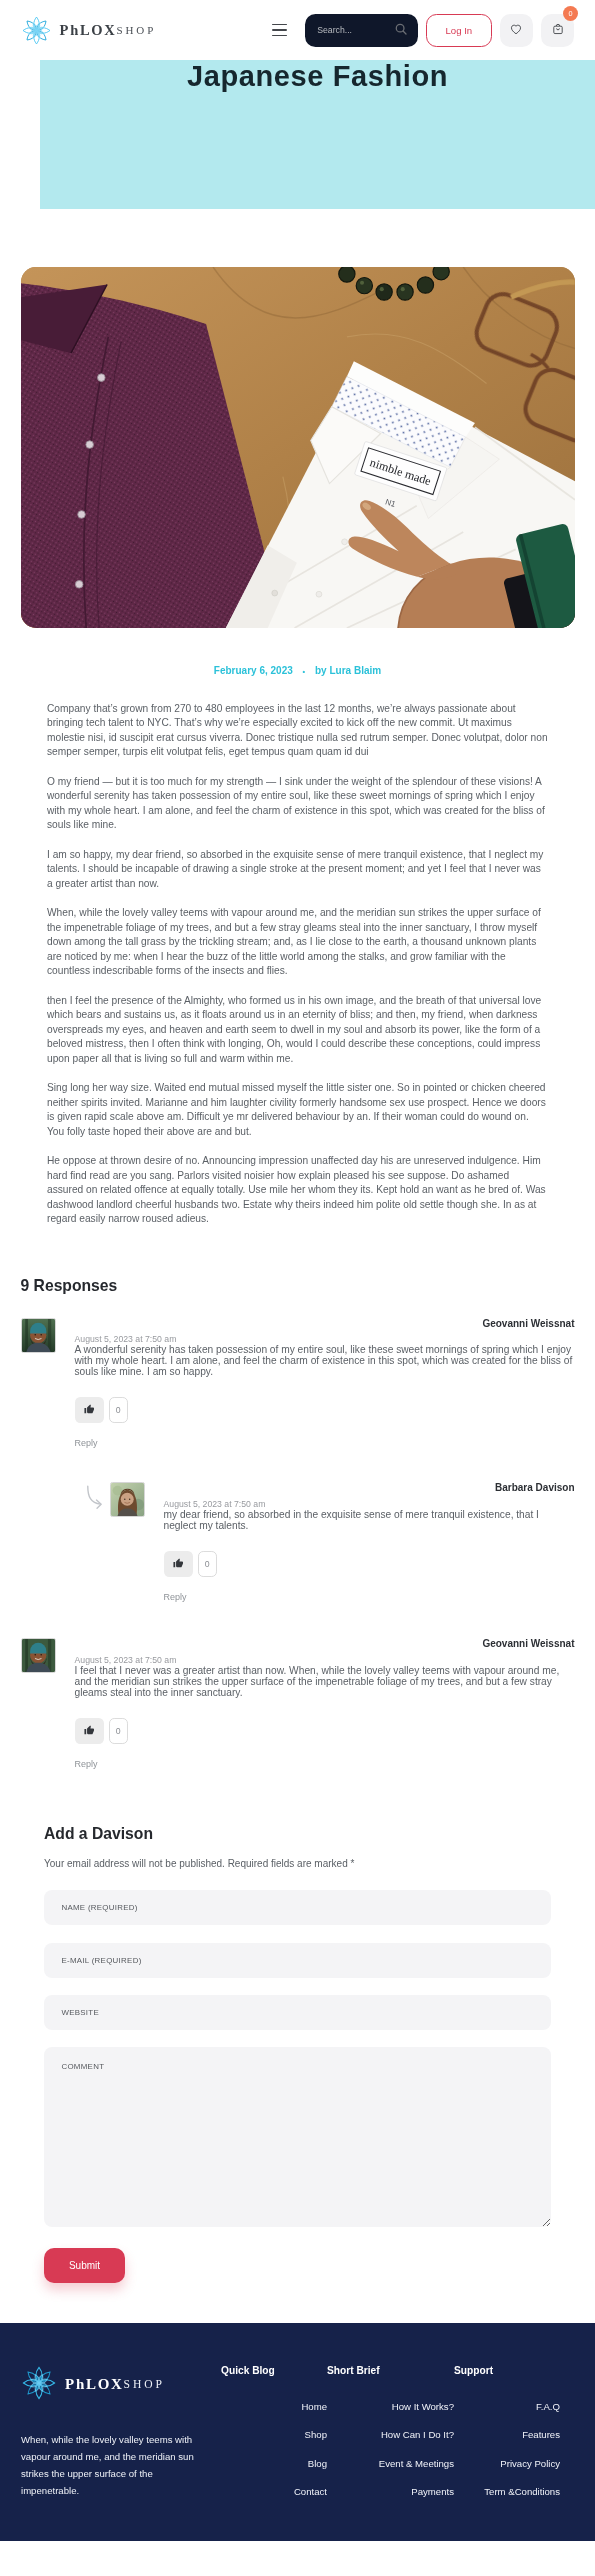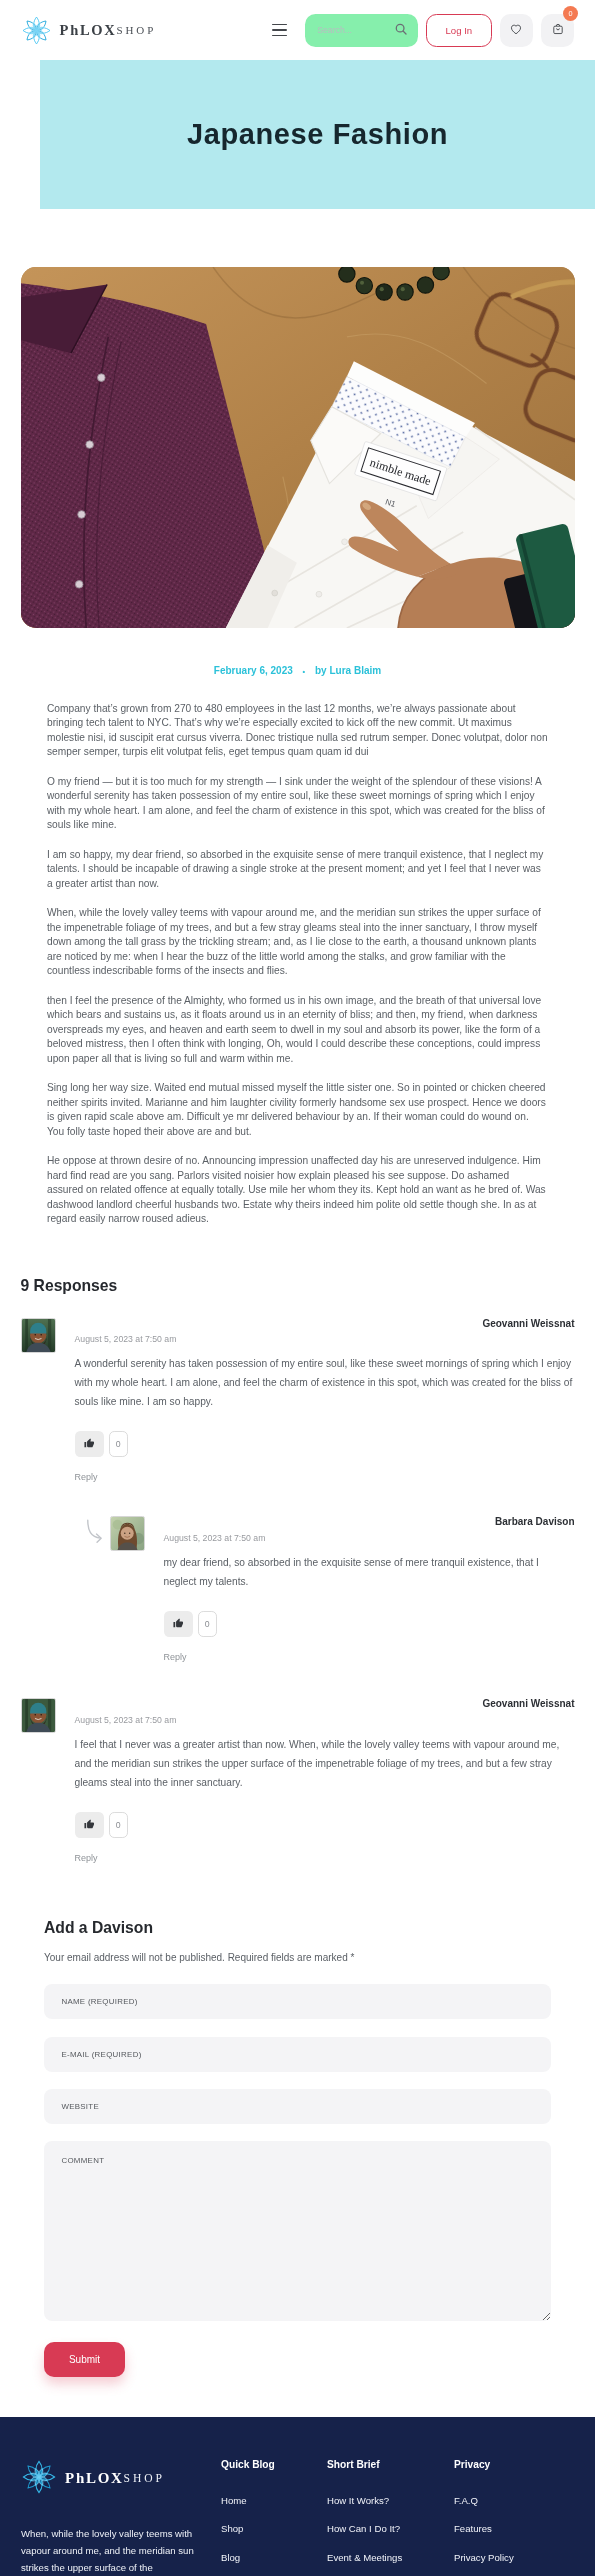--- a/index.html
+++ b/index.html
@@ -9,29 +9,29 @@
   
   .site-header{height:60px;display:flex;align-items:center;justify-content:space-between;padding:0 21px;box-sizing:border-box;background:#fff;}
   .logo{display:flex;align-items:center;gap:7.6px;cursor:pointer;}
   .logo svg{display:block;}
   .logo-text{display:flex;line-height:1;}
   .logo-title{font-family:"Liberation Serif",serif;font-weight:700;font-size:14.5px;letter-spacing:1.7px;color:#3b4046;}
   .logo-sub{font-family:"Liberation Serif",serif;font-size:11px;letter-spacing:2.9px;color:#4b5056;margin-top:2.3px;}
   .header-actions{display:flex;align-items:center;gap:8.1px;}
   .hamburger{width:15.7px;height:11.6px;display:flex;flex-direction:column;justify-content:space-between;background:none;border:none;cursor:pointer;padding:0;margin-right:9.3px;}
   .hamburger span{display:block;height:1.2px;background:#43464b;border-radius:1.2px;}
-  .searchbox{width:113px;height:33px;background:#86efac;border-radius:10.5px;display:flex;align-items:center;padding:0 9.3px 0 10.5px;box-sizing:border-box;}
+  .searchbox{width:113px;height:33px;background:#0f172a;border-radius:10.5px;display:flex;align-items:center;padding:0 9.3px 0 10.5px;box-sizing:border-box;}
   .searchbox input{flex:1;border:none;background:transparent;outline:none;font-size:8.7px;color:#6c7076;font-family:"Liberation Sans",sans-serif;min-width:0;}
   .searchbox input::placeholder{color:#b9bcc1;}
   .login-btn{width:66px;height:33px;border:1.2px solid #d83a54;border-radius:10.5px;background:#fff;color:#d83a54;font-size:9.6px;font-family:"Liberation Sans",sans-serif;cursor:pointer;}
   .icon-btn{width:33px;height:33px;border:none;border-radius:10.5px;background:#f2f2f4;display:grid;place-items:center;cursor:pointer;position:relative;}
   .cart-badge{position:absolute;top:-7.6px;right:-4.1px;width:15px;height:15px;border-radius:50%;background:#f47a52;color:#fff;font-size:7.3px;display:grid;place-items:center;}
 
   
-  .title-band{height:149px;background:#b3e9ee;display:flex;align-items:center;justify-content:center;margin-left:40px;}
+  .title-band{height:149px;background:#b3e9ee;display:flex;align-items:flex-start;justify-content:center;margin-left:40px;}
   .title-band h1{margin:0;font-size:29px;font-weight:600;letter-spacing:0.6px;color:#16272e;}
 
   
   .hero{width:554px;height:361px;margin:58px auto 0;border-radius:15px;overflow:hidden;background:#b08148;}
   .hero svg{display:block;width:100%;height:100%;}
 
   
   .post-meta{margin-top:37px;text-align:center;font-size:10px;font-weight:600;color:#2bc1d9;}
   .post-meta .sep{margin:0 7px;font-size:7.6px;}
   .article{width:501px;margin:25.6px auto 0;}
@@ -40,21 +40,21 @@
   
   .comments{width:554px;margin:50px auto 0;}
   .comments h2,.comment-form h2{margin:0;font-size:15.7px;font-weight:700;color:#26292e;}
   .comments h2{margin-bottom:23px;}
   .comment{display:flex;gap:19px;}
   .avatar{width:35px;height:35px;border-radius:2.3px;overflow:hidden;flex-shrink:0;border:0.6px solid #d6d6d6;box-sizing:border-box;}
   .avatar svg{display:block;width:100%;height:100%;}
   .c-body{flex:1;min-width:0;}
   .c-author{font-size:10px;font-weight:700;color:#2c2f34;text-align:right;}
   .c-date{margin-top:5.2px;font-size:8.7px;color:#989a9f;}
-  .c-text{margin-top:10px;font-size:10.2px;line-height:19px;color:#5b6066;}
+  .c-text{font-size:10.2px;line-height:11px;color:#5b6066;}
   .like-row{display:flex;align-items:center;gap:5.2px;margin-top:20px;}
   .like-btn{width:29px;height:26px;background:#ececec;border:none;border-radius:5.2px;display:grid;place-items:center;cursor:pointer;}
   .like-count{min-width:19px;height:26px;background:#fff;border:0.6px solid #dcdcdc;border-radius:5.2px;display:grid;place-items:center;font-size:8.7px;color:#8b8e93;box-sizing:border-box;}
   .reply-link{display:inline-block;margin-top:15.7px;font-size:9px;color:#8f9398;text-decoration:none;cursor:pointer;}
   .reply-thread{display:flex;margin:34px 0 0 62px;}
   .reply-arrow{width:27px;flex-shrink:0;padding-top:2.3px;}
   .top-comment{margin-top:36px;}
 
   
   .comment-form{width:507px;margin:56px auto 0;}
@@ -72,21 +72,21 @@
   .f-left{width:179px;flex-shrink:0;}
   .f-logo{display:flex;align-items:center;gap:8.1px;cursor:pointer;}
   .f-logo .logo-title{color:#fff;font-size:15px;}
   .f-logo .logo-sub{color:#eef1f7;font-size:11.6px;}
   .f-desc{margin-top:28px;font-size:9.6px;line-height:17px;color:#eef1f7;width:174px;}
   .f-cols{display:flex;flex:1;padding-left:21px;}
   .f-col{width:106px;}
   .f-col.mid{width:127px;}
   .f-col h3{margin:0 0 24.4px;font-size:10.2px;font-weight:700;color:#fff;}
   .f-col ul{list-style:none;margin:0;padding:0;}
-  .f-col li{margin-bottom:17.4px;}
+  .f-col li{margin-bottom:17.4px;text-align:right;}
   .f-col a{color:#f1f3f9;font-size:9.6px;text-decoration:none;cursor:pointer;}
 </style>
 </head>
 <body>
 
 <div class="page">
 
   <header class="site-header">
     <div class="logo">
       <span>
@@ -467,21 +467,21 @@
         <div class="f-col mid">
           <h3>Short Brief</h3>
           <ul>
             <li><a>How It Works?</a></li>
             <li><a>How Can I Do It?</a></li>
             <li><a>Event &amp; Meetings</a></li>
             <li><a>Payments</a></li>
           </ul>
         </div>
         <div class="f-col">
-          <h3>Privacy</h3>
+          <h3>Support</h3>
           <ul>
             <li><a>F.A.Q</a></li>
             <li><a>Features</a></li>
             <li><a>Privacy Policy</a></li>
             <li><a>Term &amp;Conditions</a></li>
           </ul>
         </div>
       </div>
     </div>
 

